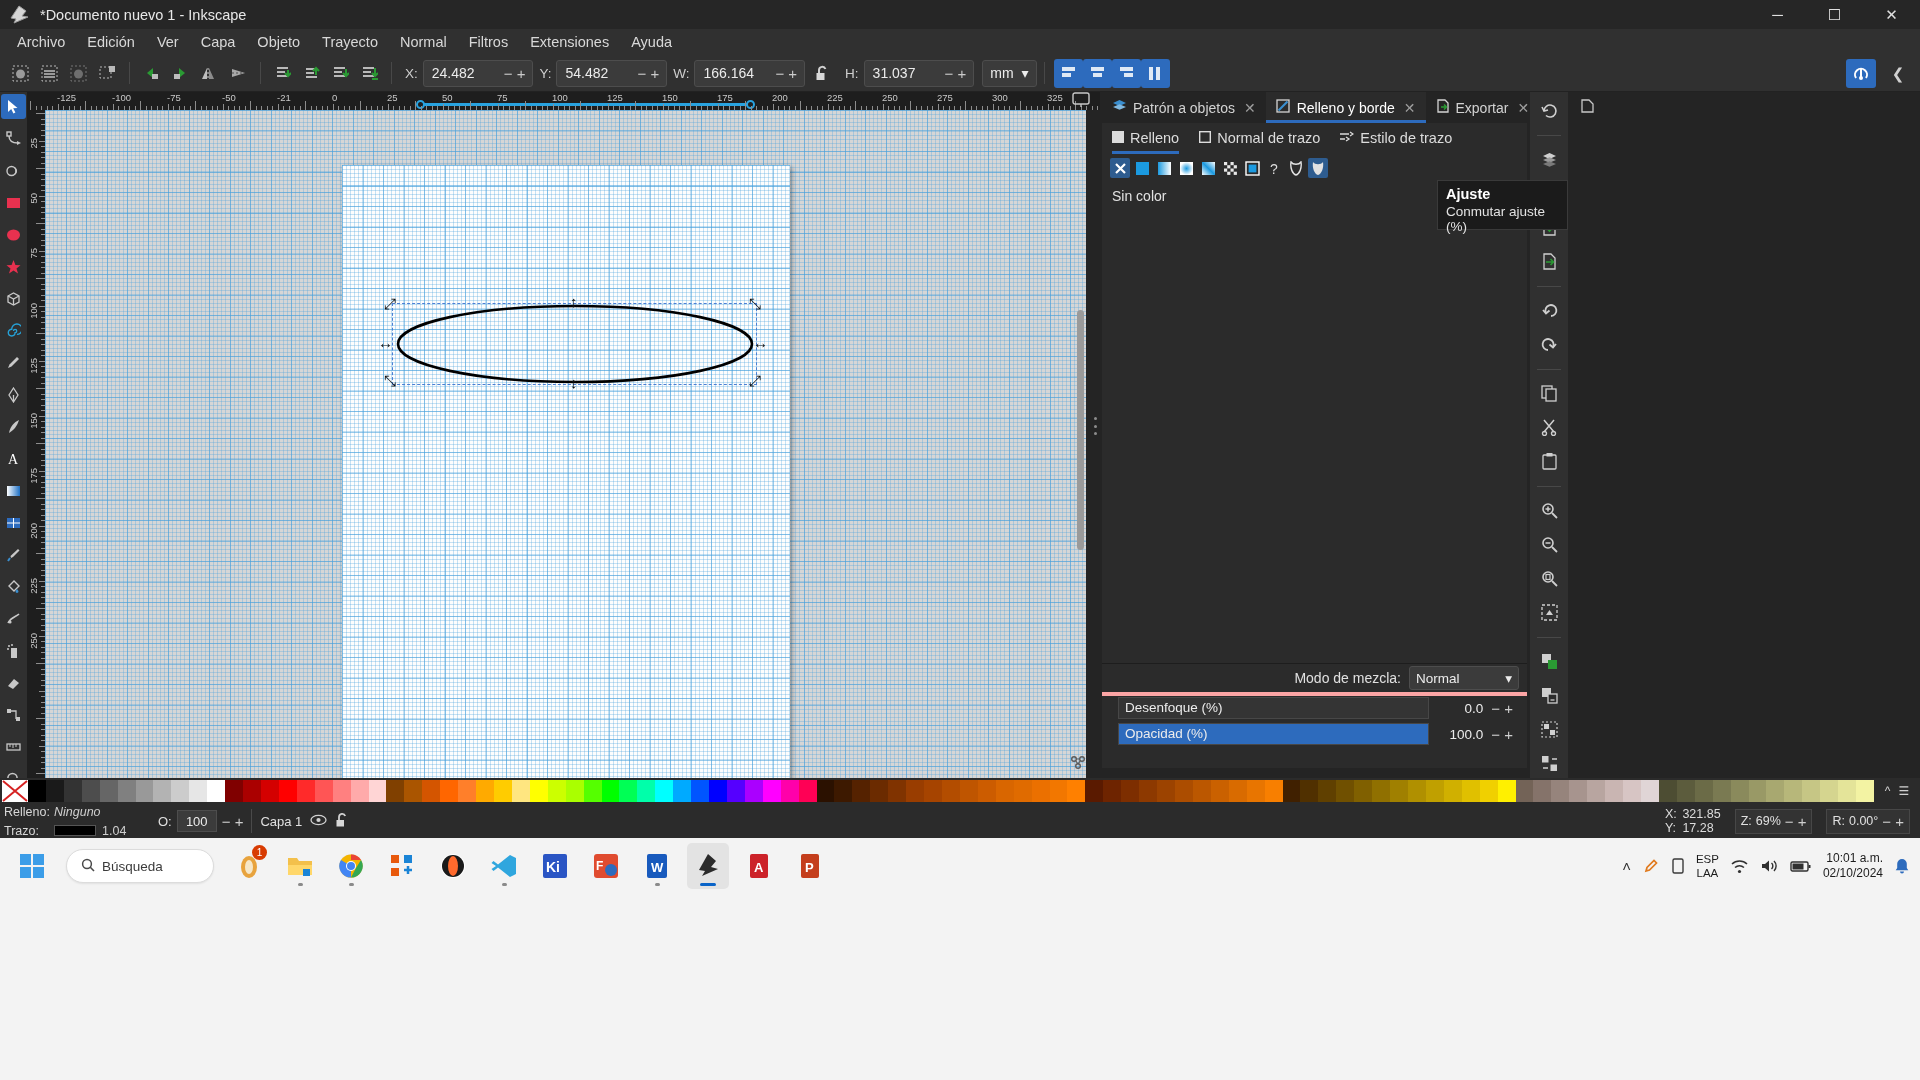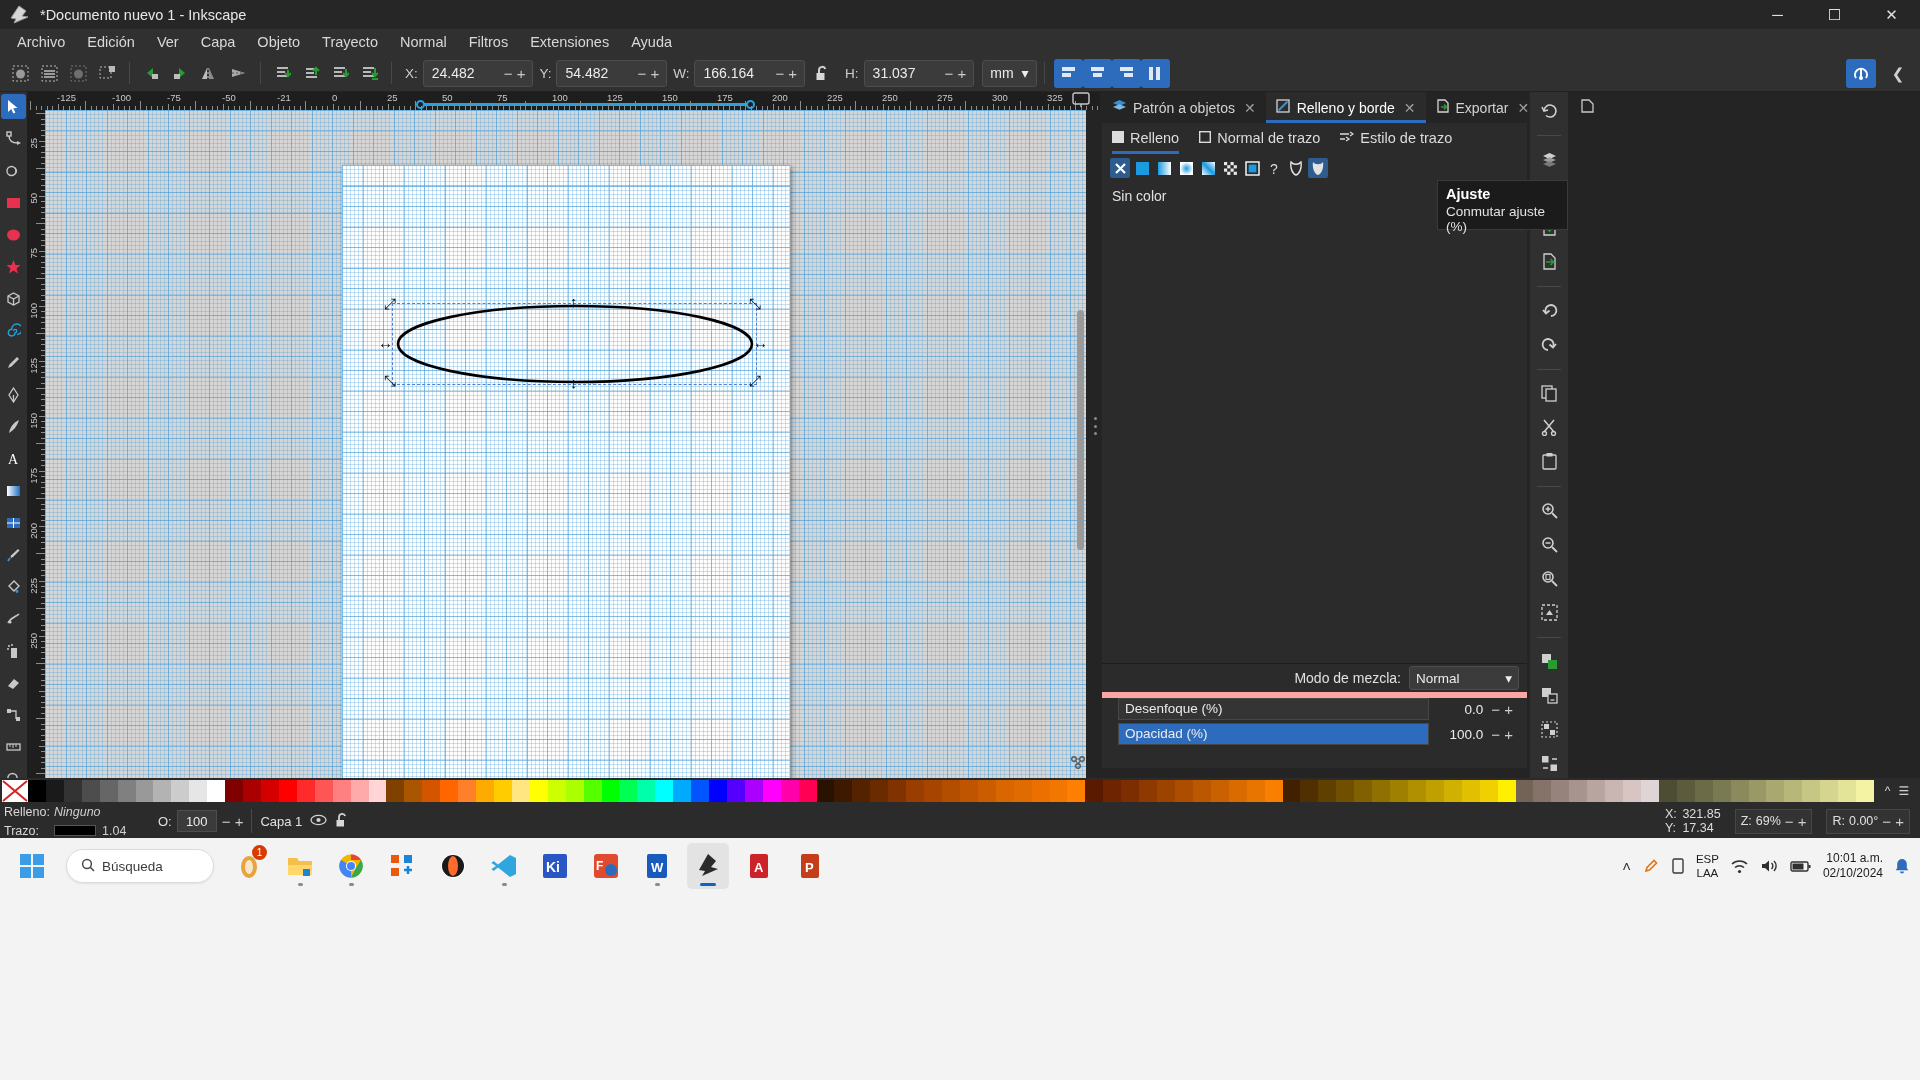--- a/index.html
+++ b/index.html
@@ -1061,21 +1061,21 @@
     <div id="dock-body"></div>
 
     <div id="dock-foot">
       <div class="foot-row" id="blend-row">
         <span>Modo de mezcla:</span>
         <div id="blend-sel">
           <span>Normal</span>
           <span>▾</span>
         </div>
       </div>
-      <div class="foot-row" style="border-top:6px solid #fca5a5;">
+      <div class="foot-row" style="border-top:4px solid #fca5a5;">
         <div class="meter">
           <div class="fill" style="width:0%"></div>
           <span class="lbl">Desenfoque (%)</span>
         </div>
         <span class="numval">0.0</span>
         <span class="pmbox">−&nbsp;+</span>
       </div>
       <div class="foot-row">
         <div class="meter">
           <div class="fill" style="width:100%"></div>
@@ -1362,21 +1362,21 @@
         </svg></span>
     <span>
       <svg width="14" height="16">
           <path d="M4 8 v-3 a3.2 3.2 0 0 1 6.2 -1" fill="none" stroke="#d0d0d0" stroke-width="1.8"></path>
           <rect x="1.5" y="8" width="7.5" height="6.5" fill="#d8d8d8"></rect>
         </svg></span>
   </div>
   <div id="coords">
     <div class="coord-col">
       <span><b>X:</b>&nbsp;<span>321.85</span></span>
-      <span><b>Y:</b>&nbsp;<span>17.34</span></span>
+      <span><b>Y:</b>&nbsp;<span>17.28</span></span>
     </div>
     <div class="zoom-grp">
       <span style="font-size:12.5px;">Z:</span>
       <span style="font-size:12.5px;">69%</span>
       <span style="color:#cfcfcf;font-size:15px;">−&nbsp;+</span>
     </div>
     <div class="zoom-grp">
       <span style="font-size:12.5px;">R:</span>
       <span style="font-size:12.5px;">0.00°</span>
       <span style="color:#cfcfcf;font-size:15px;">−&nbsp;+</span>

